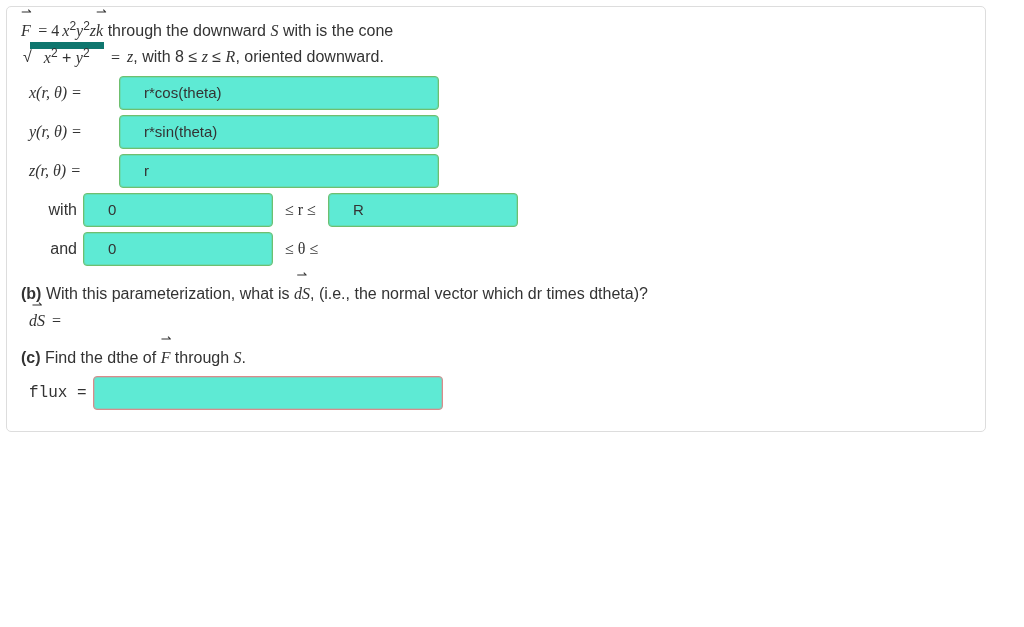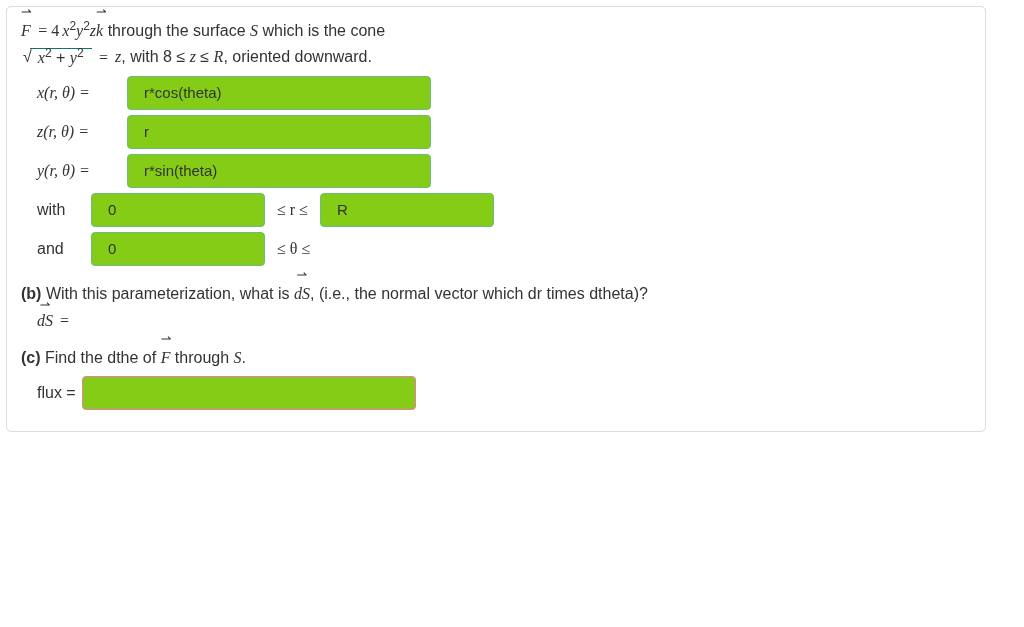--- a/index.html
+++ b/index.html
@@ -28,81 +28,81 @@
     right: 0;
     text-align: center;
     font-size: 0.8em;
     font-style: normal;
     line-height: 0;
   }
   .input {
     display: inline-block;
     border: 1px solid #bbb;
     border-radius: 4px;
-    background: #84cc16;
-    padding: 6px 16px;
+    background: #5eead4;
+    padding: 6px 24px;
     height: 20px;
     line-height: 20px;
     font-size: 15px;
     font-family: Arial, sans-serif;
     vertical-align: middle;
     box-sizing: content-box;
   }
   .input.correct { border-color: #6fbf6f; box-shadow: 0 0 0 1px rgba(111,191,111,0.3) inset; }
   .input.partial { border-color: #e6d25a; box-shadow: 0 0 0 1px rgba(230,210,90,0.3) inset; }
   .input.wrong   { border-color: #d98b8b; box-shadow: 0 0 0 1px rgba(217,139,139,0.3) inset; }
-  .row { margin: 5px 16px; display: flex; align-items: center; gap: 6px; }
+  .row { margin: 5px 8px; display: flex; align-items: center; gap: 6px; }
   .row-label { display: inline-block; min-width: 84px; font-family: "Times New Roman", serif; }
-  .with-label { display: inline-block; min-width: 48px; }
+  .with-label { display: inline-block; min-width: 48px; text-align: right; }
   .section-gap { margin-top: 16px; }
   .eq { margin: 0 3px; font-family: "Times New Roman", serif; font-style: normal; }
   .le { margin: 0 6px; font-family: "Times New Roman", serif; font-style: normal; }
   sup { font-size: 0.75em; }
   .sqrt {
     display: inline-block;
     position: relative;
     padding-left: 2px;
   }
   .sqrt .radicand {
-    border-top: 1px solid #0f766e;
-    padding: 0 8px;
+    border-top: 7px solid #0f766e;
+    padding: 0 14px;
     margin-left: -2px;
   }
   .frow { display: flex; align-items: center; flex-wrap: wrap; gap: 4px; }
 </style>
 </head>
 <body>
 
 <div class="problem-box">
 
   <p>
     <span class="vec mi"><span class="arrow">⇀</span><span>F</span></span>
     <span class="eq"> = 4</span><span class="mi">x</span><sup>2</sup><span class="mi">y</span><sup>2</sup><span class="mi">z</span><span class="vec mi"><span class="arrow">⇀</span>k</span>
-    <span> through the surface </span>
+    <span> through the downward </span>
     <span class="mi">S</span>
-    <span> which is the cone </span>
+    <span> with is the cone </span>
     <br>
     <span class="sqrt">√<span class="radicand"><span class="mi">x</span><sup>2</sup> + <span class="mi">y</span><sup>2</sup></span></span>
     <span class="eq"> = </span><span class="mi">z</span><span>, with 8 ≤ </span><span class="mi">z</span><span> ≤ </span><span class="mi">R</span><span>, oriented downward.</span>
   </p>
 
 
   <div class="row">
     <span class="row-label mi">x(r, θ) = </span>
     <span class="input correct" style="width:270px">r*cos(theta)</span>
   </div>
 
   <div class="row">
-    <span class="row-label mi">z(r, θ) = </span>
-    <span class="input correct" style="width:270px">r</span>
+    <span class="row-label mi">y(r, θ) = </span>
+    <span class="input correct" style="width:270px">r*sin(theta)</span>
   </div>
 
   <div class="row">
-    <span class="row-label mi">y(r, θ) = </span>
-    <span class="input correct" style="width:270px">r*sin(theta)</span>
+    <span class="row-label mi">z(r, θ) = </span>
+    <span class="input correct" style="width:270px">r</span>
   </div>
 
   <div class="row">
     <span class="with-label">with</span>
     <span class="input correct" style="width:140px">0</span>
     <span class="le mi"> ≤ r ≤ </span>
     <span class="input correct" style="width:140px">R</span>
   </div>
 
   <div class="row">
@@ -118,17 +118,17 @@
   <div class="row frow">
     <span class="mi"><span class="vec"><span class="arrow">⇀</span>d<span>S</span></span></span>
     <span class="eq"> = </span>
   </div>
 
   <p class="section-gap">
     <b>(c)</b><span> Find the dthe of </span><span class="vec mi"><span class="arrow">⇀</span><span>F</span></span><span> through </span><span class="mi">S</span><span>.</span>
   </p>
 
   <div class="row">
-    <span style="font-family:Liberation Sans, sans-serif">flux =</span>
+    <span style="font-family:Liberation Mono, monospace">flux =</span>
     <span class="input wrong" style="width:300px"></span>
   </div>
 
 </div>
 
 </body></html>

